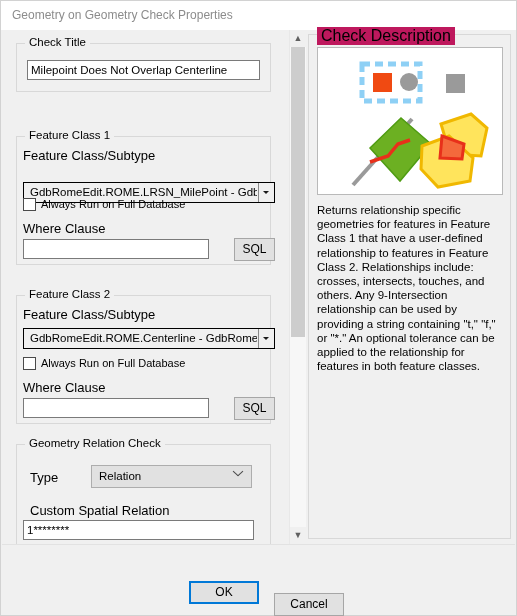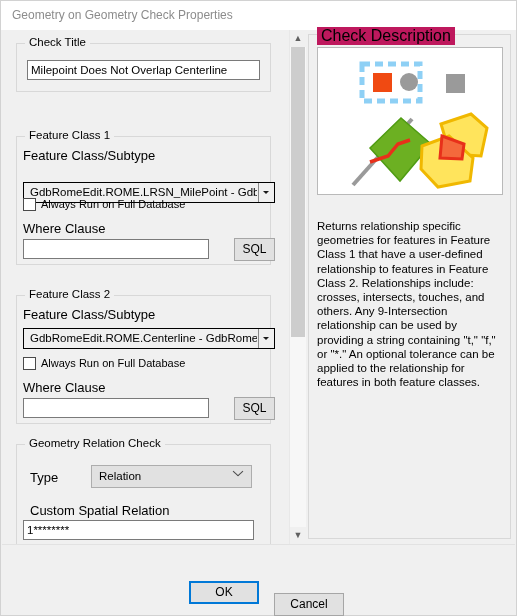--- a/index.html
+++ b/index.html
@@ -279,21 +279,21 @@
     width: 186px;
     height: 148px;
     background: #ffffff;
     border: 1px solid #b9b9b9;
     box-sizing: border-box;
     overflow: hidden;
   }
   .desc-text {
     position: absolute;
     left: 8px;
-    top: 184px;
+    top: 168px;
     width: 189px;
     font-size: 11.5px;
     line-height: 14.2px;
     color: #000;
     text-align: left;
   }
   
   .footer {
     position: absolute;
     left: 1px;

